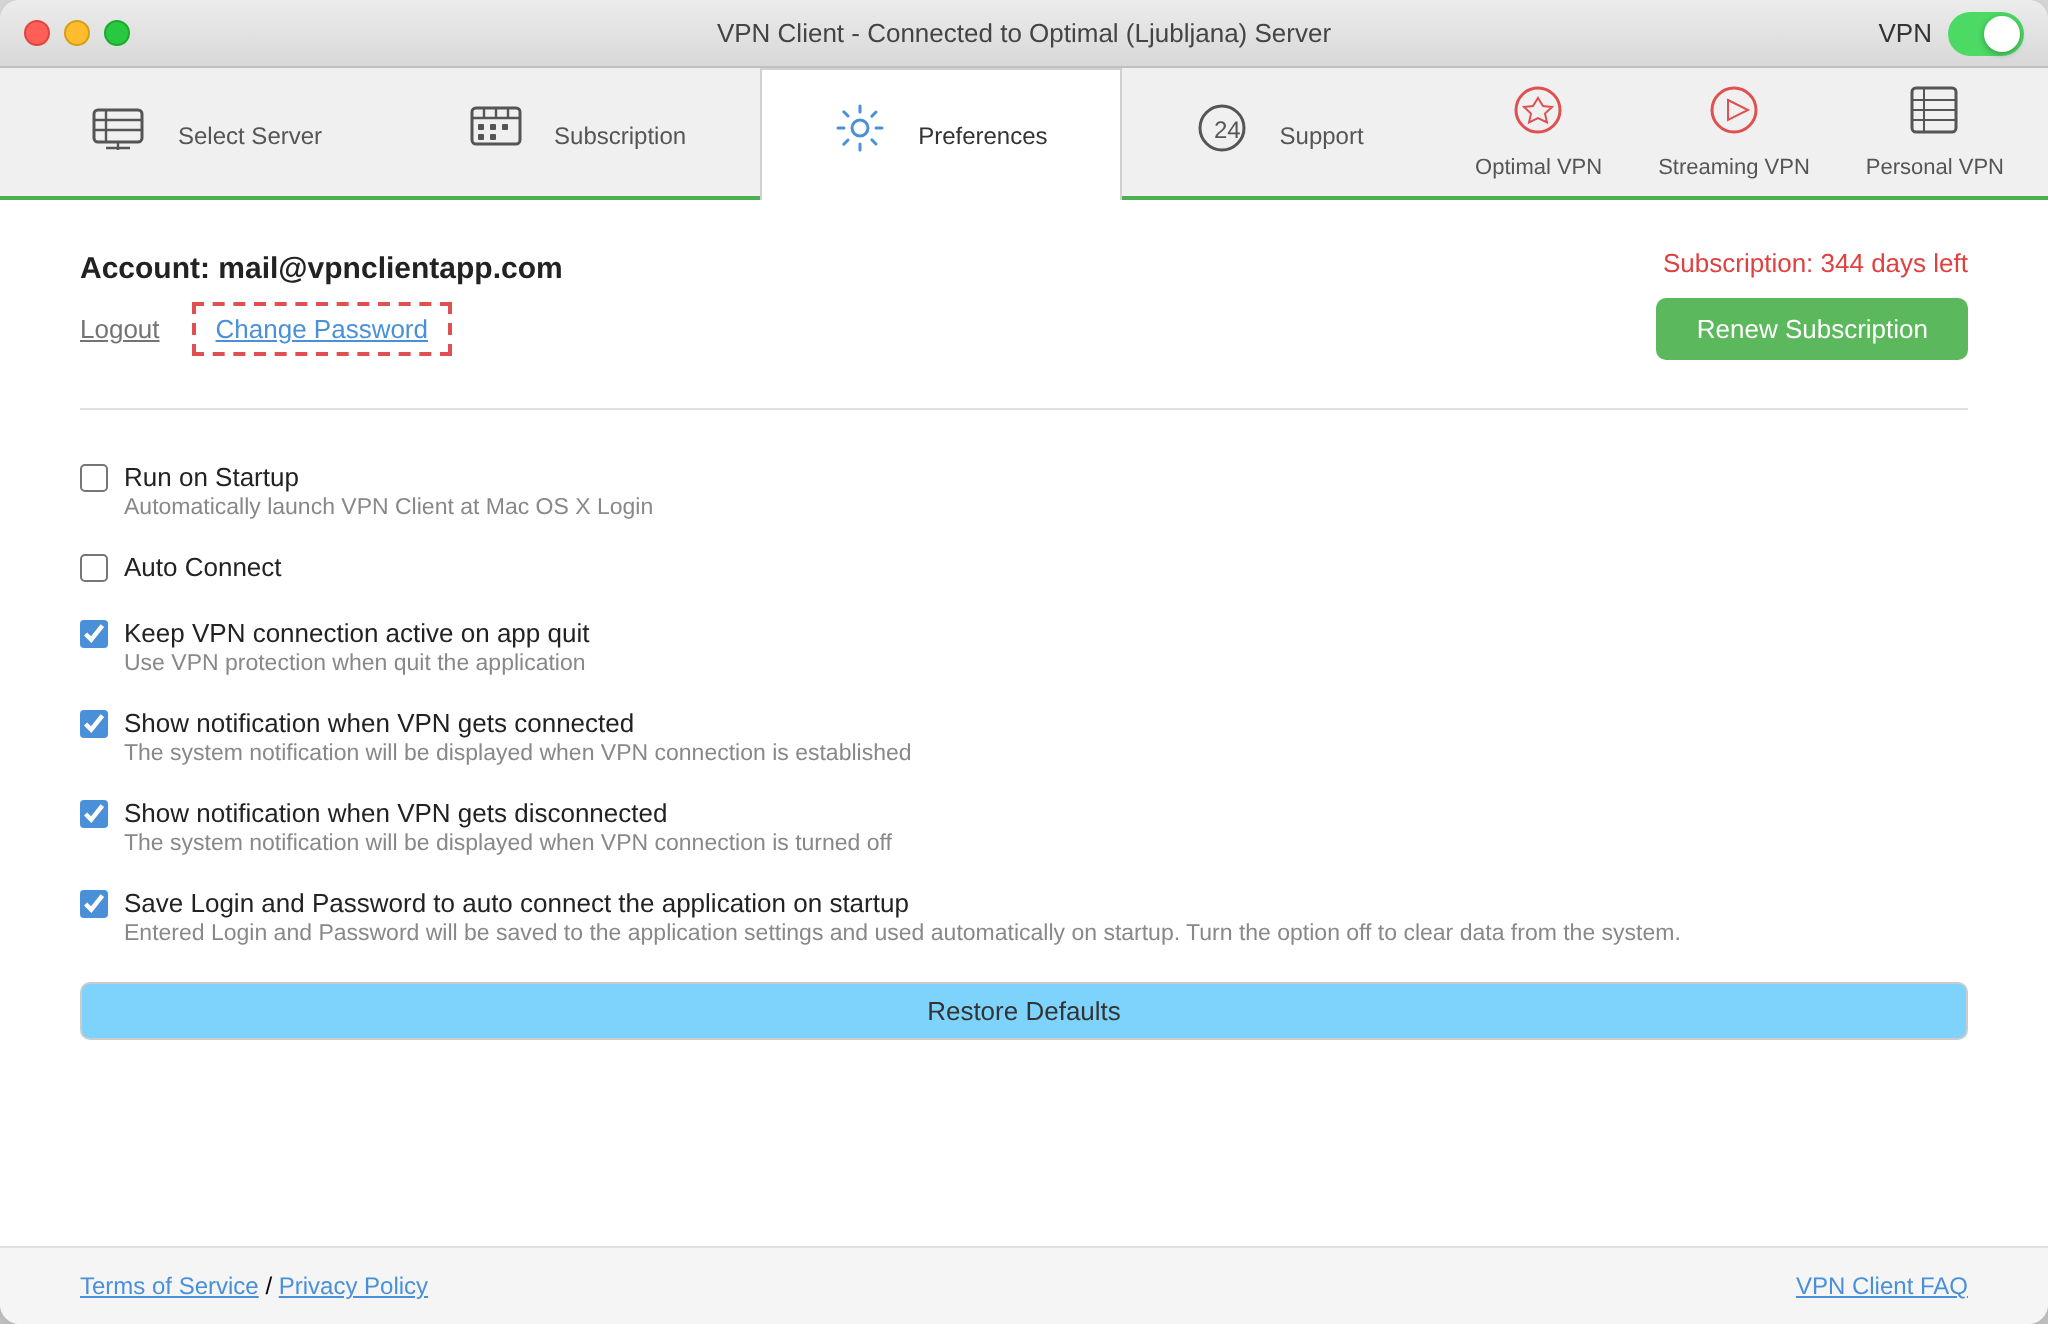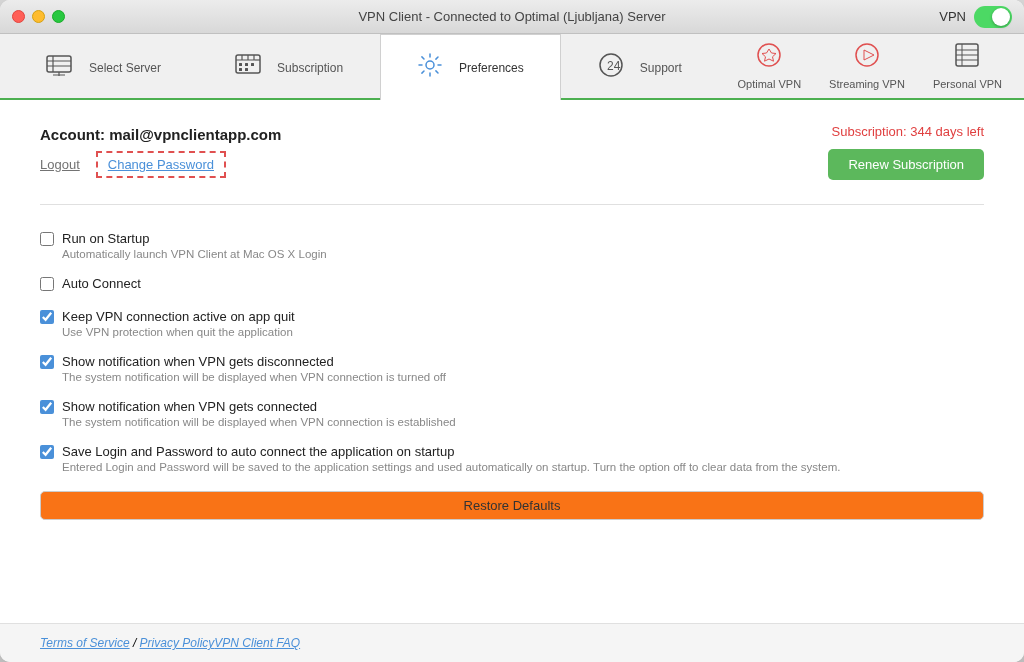--- a/index.html
+++ b/index.html
@@ -230,37 +230,37 @@
       font-weight: 500;
     }
     .setting-description {
       font-size: 11.5px;
       color: #888;
       margin-left: 22px;
     }
     
     .restore-btn {
       margin-top: 12px;
-      background: #f97316;
+      background: #7dd3fc;
       border: 1px solid #ccc;
       border-radius: 5px;
       padding: 6px 16px;
       font-size: 13px;
       cursor: pointer;
       color: #333;
     }
     
     .footer {
       background: #f5f5f5;
       border-top: 1px solid #e0e0e0;
       padding: 12px 40px;
       display: flex;
+      justify-content: space-between;
       align-items: center;
       flex-shrink: 0;
-      font-style: italic;
     }
     .footer-links {
       font-size: 12px;
     }
     .footer-link {
       color: #4a90d9;
       text-decoration: underline;
       cursor: pointer;
     }
     .footer-right-link {
@@ -419,30 +419,30 @@
         <div class="setting-item">
           <div class="setting-row">
             <input type="checkbox" class="setting-checkbox" checked="" style="">
             <span class="setting-label">Keep VPN connection active on app quit</span>
           </div>
           <div class="setting-description">Use VPN protection when quit the application</div>
         </div>
         <div class="setting-item">
           <div class="setting-row">
             <input type="checkbox" class="setting-checkbox" checked="" style="">
+            <span class="setting-label">Show notification when VPN gets connected</span>
+          </div>
+          <div class="setting-description">The system notification will be displayed when VPN connection is established</div>
+        </div>
+        <div class="setting-item">
+          <div class="setting-row">
+            <input type="checkbox" class="setting-checkbox" checked="" style="">
             <span class="setting-label">Show notification when VPN gets disconnected</span>
           </div>
           <div class="setting-description">The system notification will be displayed when VPN connection is turned off</div>
-        </div>
-        <div class="setting-item">
-          <div class="setting-row">
-            <input type="checkbox" class="setting-checkbox" checked="" style="">
-            <span class="setting-label">Show notification when VPN gets connected</span>
-          </div>
-          <div class="setting-description">The system notification will be displayed when VPN connection is established</div>
         </div>
         <div class="setting-item">
           <div class="setting-row">
             <input type="checkbox" class="setting-checkbox" checked="" style="">
             <span class="setting-label">Save Login and Password to auto connect the application on startup</span>
           </div>
           <div class="setting-description">Entered Login and Password will be saved to the application settings and used automatically on startup. Turn the option off to clear data from the system.</div>
         </div>
       </div>
 

